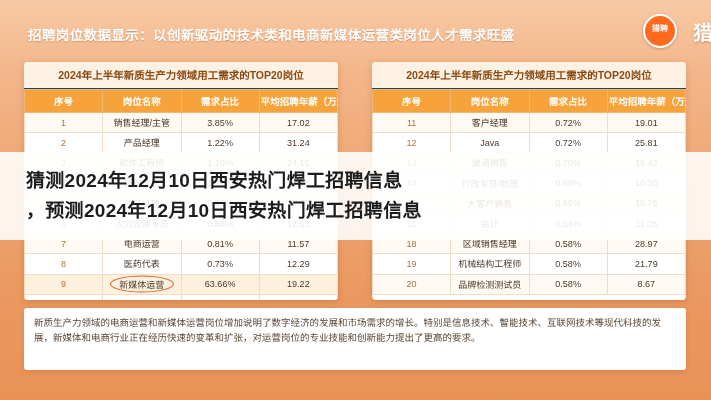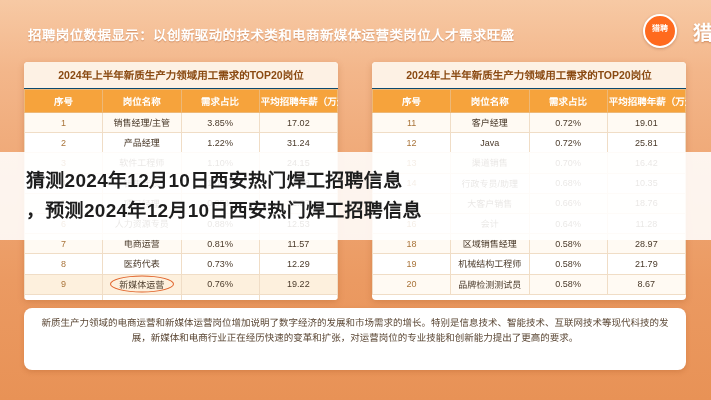--- a/index.html
+++ b/index.html
@@ -144,29 +144,28 @@
   }
 
   
   .note {
     position: absolute;
     left: 24px;
     top: 308px;
     width: 662px;
     height: 62px;
     background: #ffffff;
-    border-radius: 8px;
+    border-radius: 3px;
     box-shadow: 0 2px 5px rgba(150,70,20,0.22);
     padding: 7px 10px;
     box-sizing: border-box;
     font-size: 9.5px;
     line-height: 15px;
     color: #5a4634;
     overflow: hidden;
-    text-align: center;
   }
 
   
   .overlay {
     position: absolute;
     left: 0;
     top: 152px;
     width: 711px;
     height: 88px;
     background: rgba(255,255,255,0.88);
@@ -257,21 +256,21 @@
           <td class="col-name">医药代表</td>
           <td class="col-a">0.73%</td>
           <td class="col-b">12.29</td>
         </tr>
         <tr class="row-highlight">
           <td class="col-idx">9</td>
           <td class="col-name">
             <span>新媒体运营</span>
             <span class="ellipse-mark"></span>
           </td>
-          <td class="col-a">0.76%</td>
+          <td class="col-a">63.66%</td>
           <td class="col-b">19.22</td>
         </tr>
         <tr>
           <td class="col-idx">10</td>
           <td class="col-name">财务经理/主管</td>
           <td class="col-a">0.71%</td>
           <td class="col-b">21.42</td>
         </tr>
       </tbody>
     </table>

